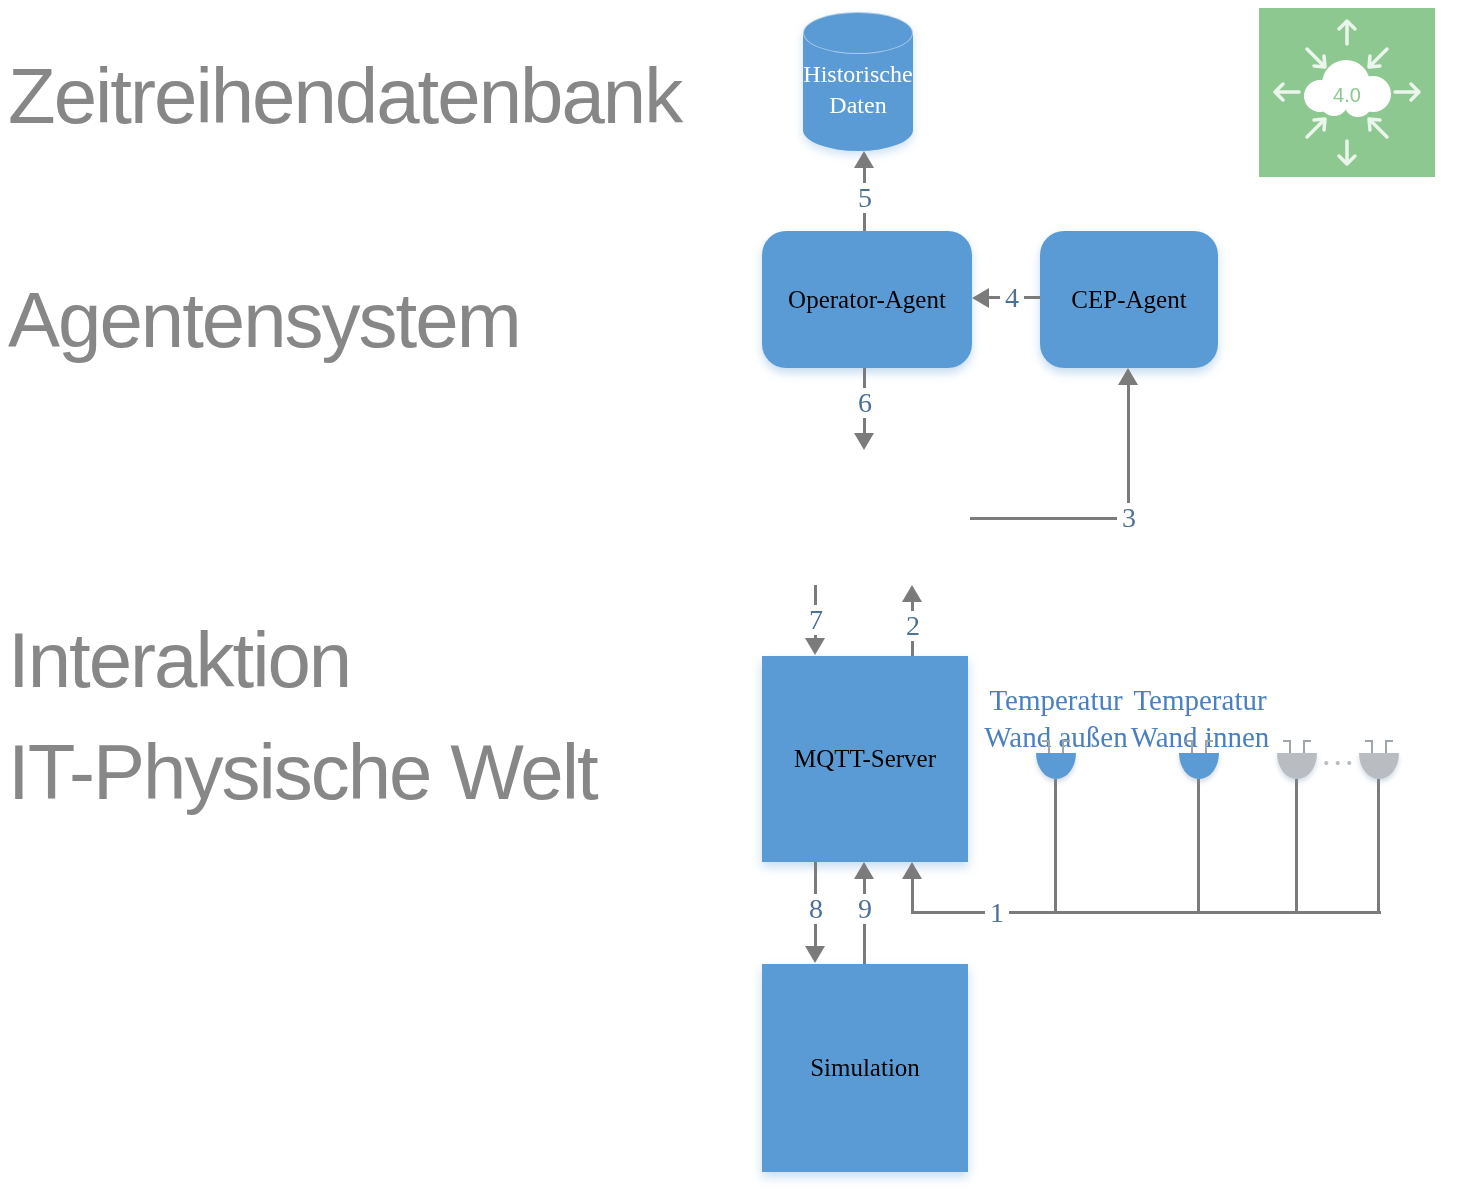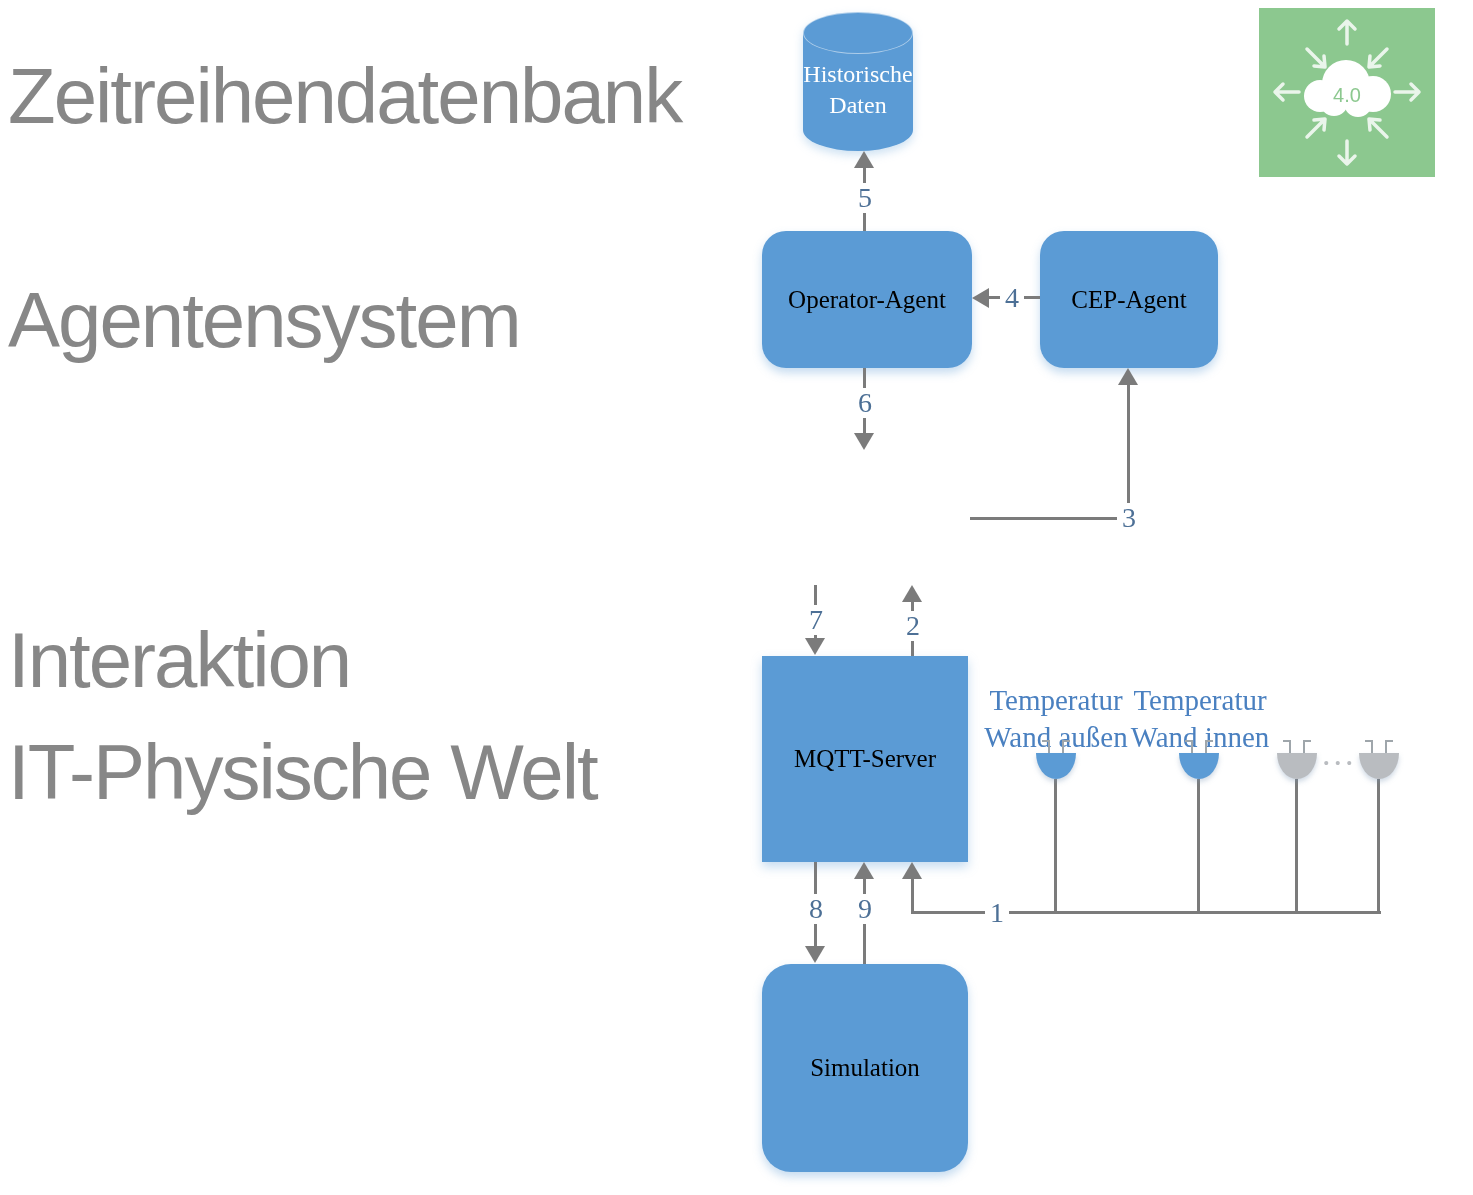--- a/index.html
+++ b/index.html
@@ -81,21 +81,21 @@
 
   <div class="box rounded" style="left:762px;top:231px;width:210px;height:137px;">
     <span>Operator-Agent</span>
   </div>
   <div class="box rounded" style="left:1040px;top:231px;width:178px;height:137px;">
     <span>CEP-Agent</span>
   </div>
   <div class="box" style="left:762px;top:656px;width:206px;height:206px;">
     <span>MQTT-Server</span>
   </div>
-  <div class="box" style="left:762px;top:964px;width:206px;height:208px;border-radius:29px;">
+  <div class="box" style="left:762px;top:964px;width:206px;height:208px;">
     <span>Simulation</span>
   </div>
 
   <div class="vline" style="left:863px;top:168px;height:63px;"></div>
   <div class="ah ah-up" style="left:854px;top:151px;"></div>
   <div class="num" style="left:865px;top:198px;">5</div>
 
   <div class="hline" style="left:988px;top:296px;width:52px;"></div>
   <div class="ah ah-left" style="left:972px;top:288px;"></div>
   <div class="num" style="left:1012px;top:298px;">4</div>

